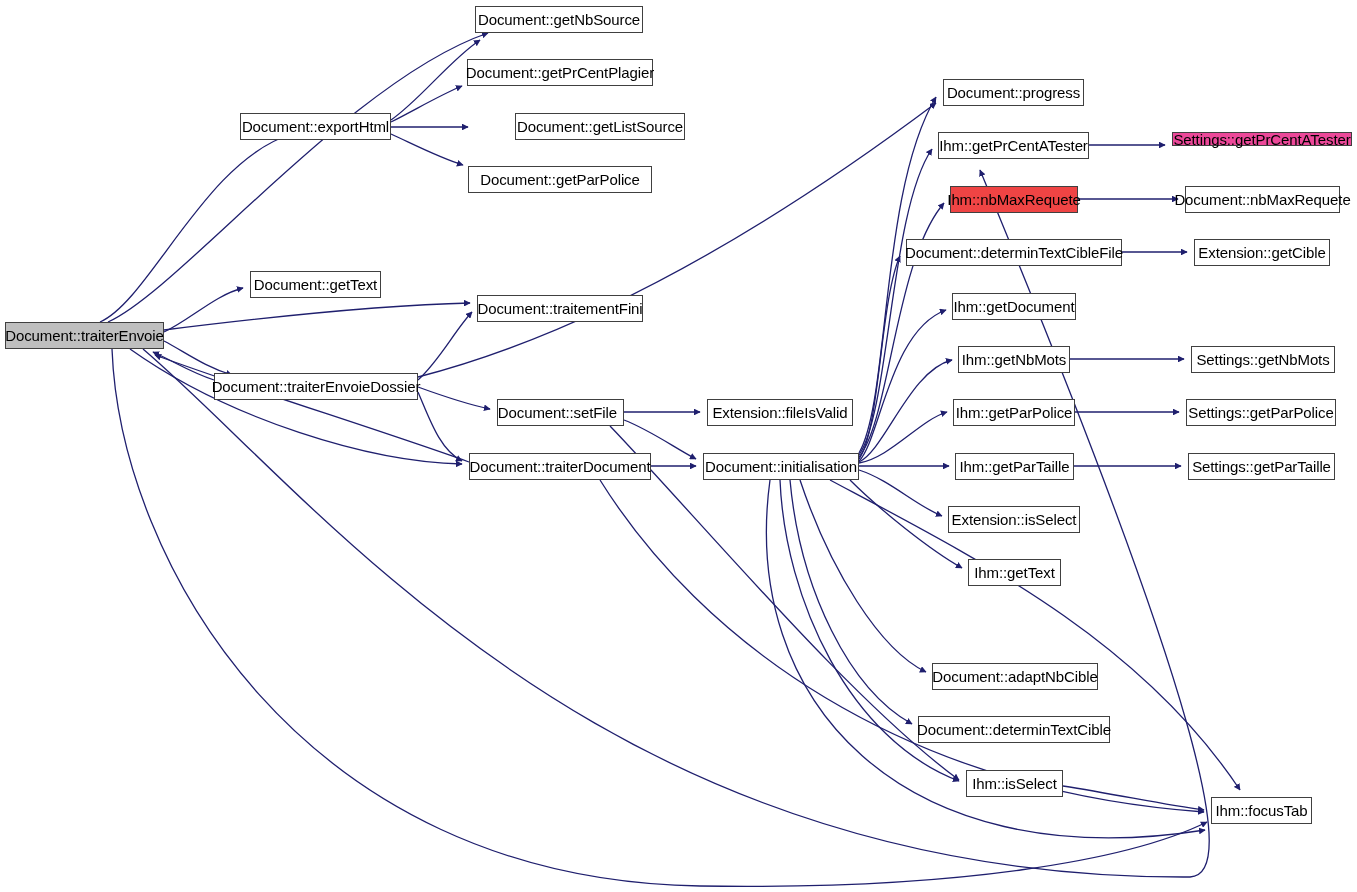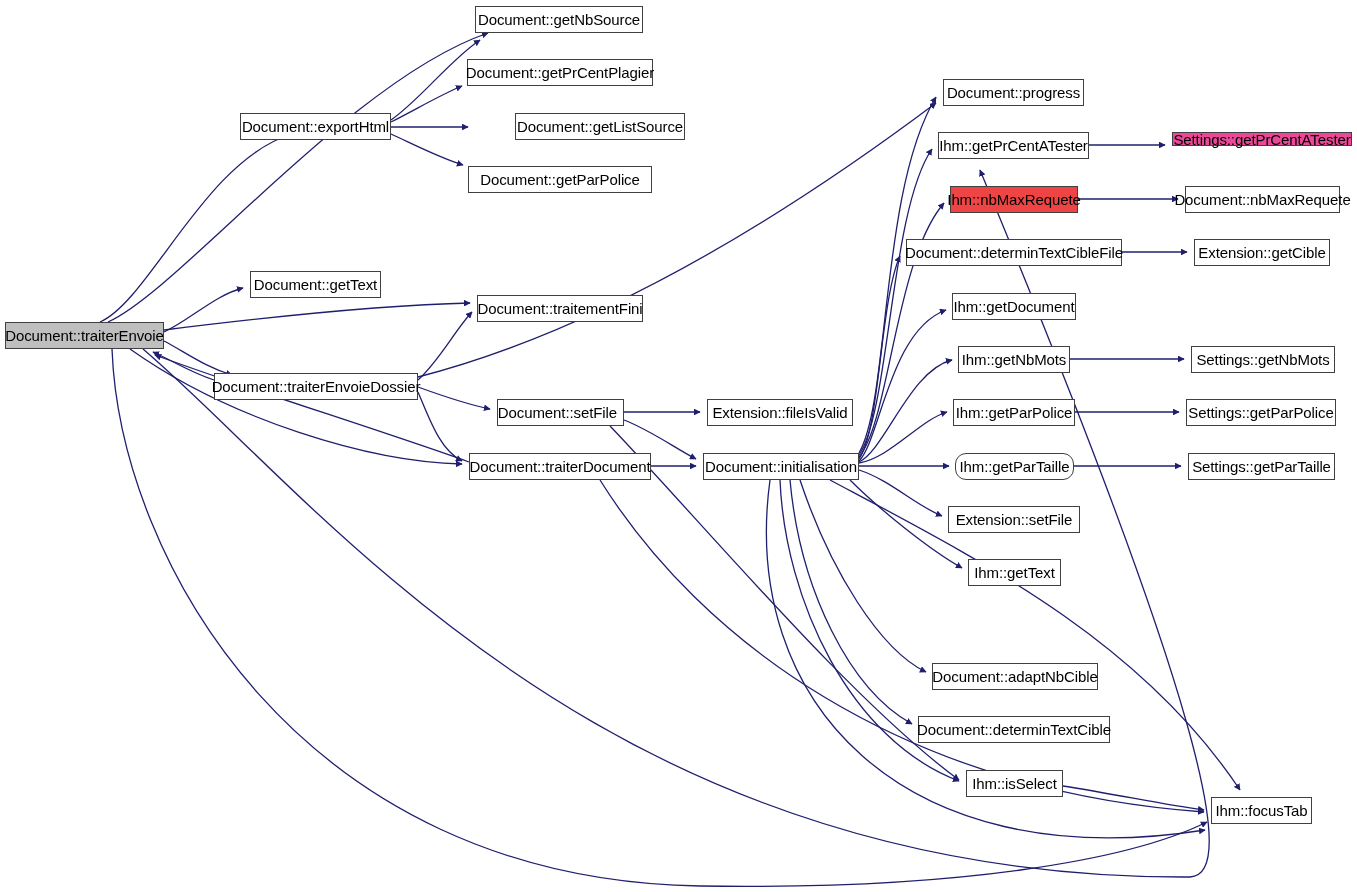--- a/index.html
+++ b/index.html
@@ -157,25 +157,25 @@
       </div>
       <div class="node" style="left: 952px; top: 293px; width: 124px; height: 27px; border-color: rgb(64, 64, 64); background: rgb(255, 255, 255);">
         <span class="node-label">Ihm::getDocument</span>
       </div>
       <div class="node" style="left: 958px; top: 346px; width: 112px; height: 27px; border-color: rgb(64, 64, 64); background: rgb(255, 255, 255);">
         <span class="node-label">Ihm::getNbMots</span>
       </div>
       <div class="node" style="left: 953px; top: 399px; width: 122px; height: 27px; border-color: rgb(64, 64, 64); background: rgb(255, 255, 255);">
         <span class="node-label">Ihm::getParPolice</span>
       </div>
-      <div class="node" style="left: 955px; top: 453px; width: 119px; height: 27px; border-color: rgb(64, 64, 64); background: rgb(255, 255, 255); border-radius: 11px;">
+      <div class="node" style="left: 955px; top: 453px; width: 119px; height: 27px; border-color: rgb(64, 64, 64); background: rgb(255, 255, 255);">
         <span class="node-label">Ihm::getParTaille</span>
       </div>
       <div class="node" style="left: 948px; top: 506px; width: 132px; height: 27px; border-color: rgb(64, 64, 64); background: rgb(255, 255, 255);">
-        <span class="node-label">Extension::setFile</span>
+        <span class="node-label">Extension::isSelect</span>
       </div>
       <div class="node" style="left: 968px; top: 559px; width: 93px; height: 27px; border-color: rgb(64, 64, 64); background: rgb(255, 255, 255);">
         <span class="node-label">Ihm::getText</span>
       </div>
       <div class="node" style="left: 932px; top: 663px; width: 166px; height: 27px; border-color: rgb(64, 64, 64); background: rgb(255, 255, 255);">
         <span class="node-label">Document::adaptNbCible</span>
       </div>
       <div class="node" style="left: 918px; top: 716px; width: 192px; height: 27px; border-color: rgb(64, 64, 64); background: rgb(255, 255, 255);">
         <span class="node-label">Document::determinTextCible</span>
       </div>

